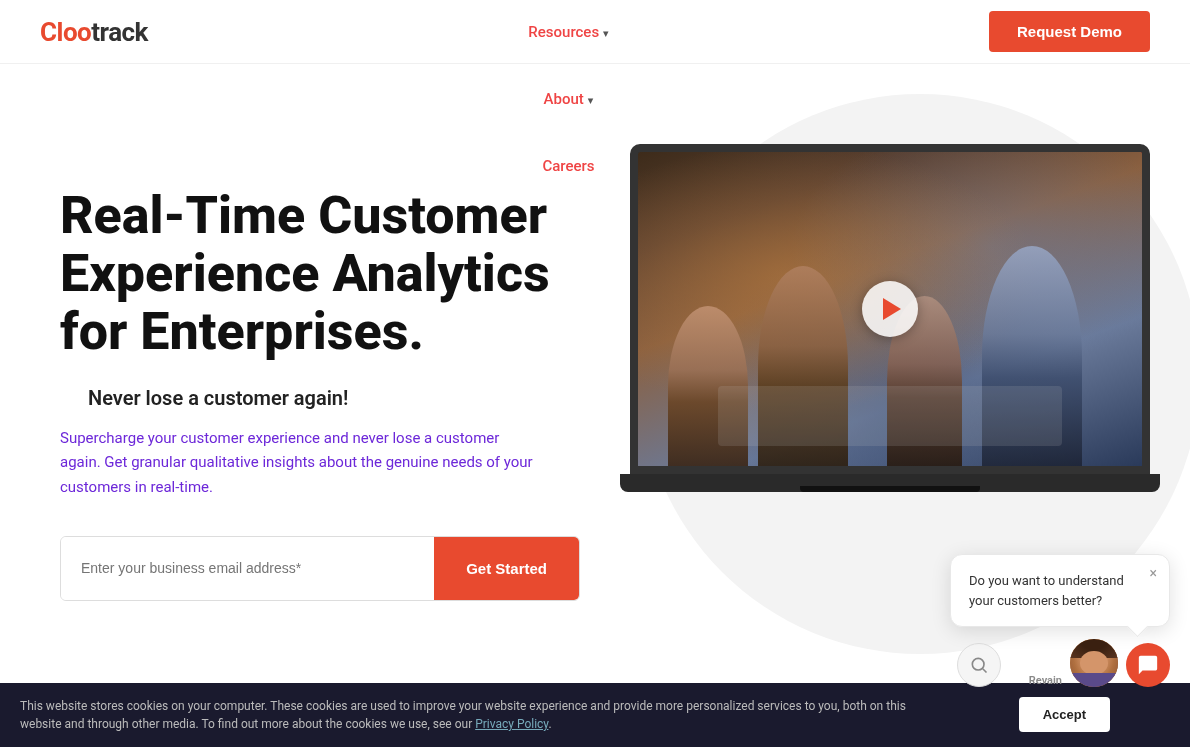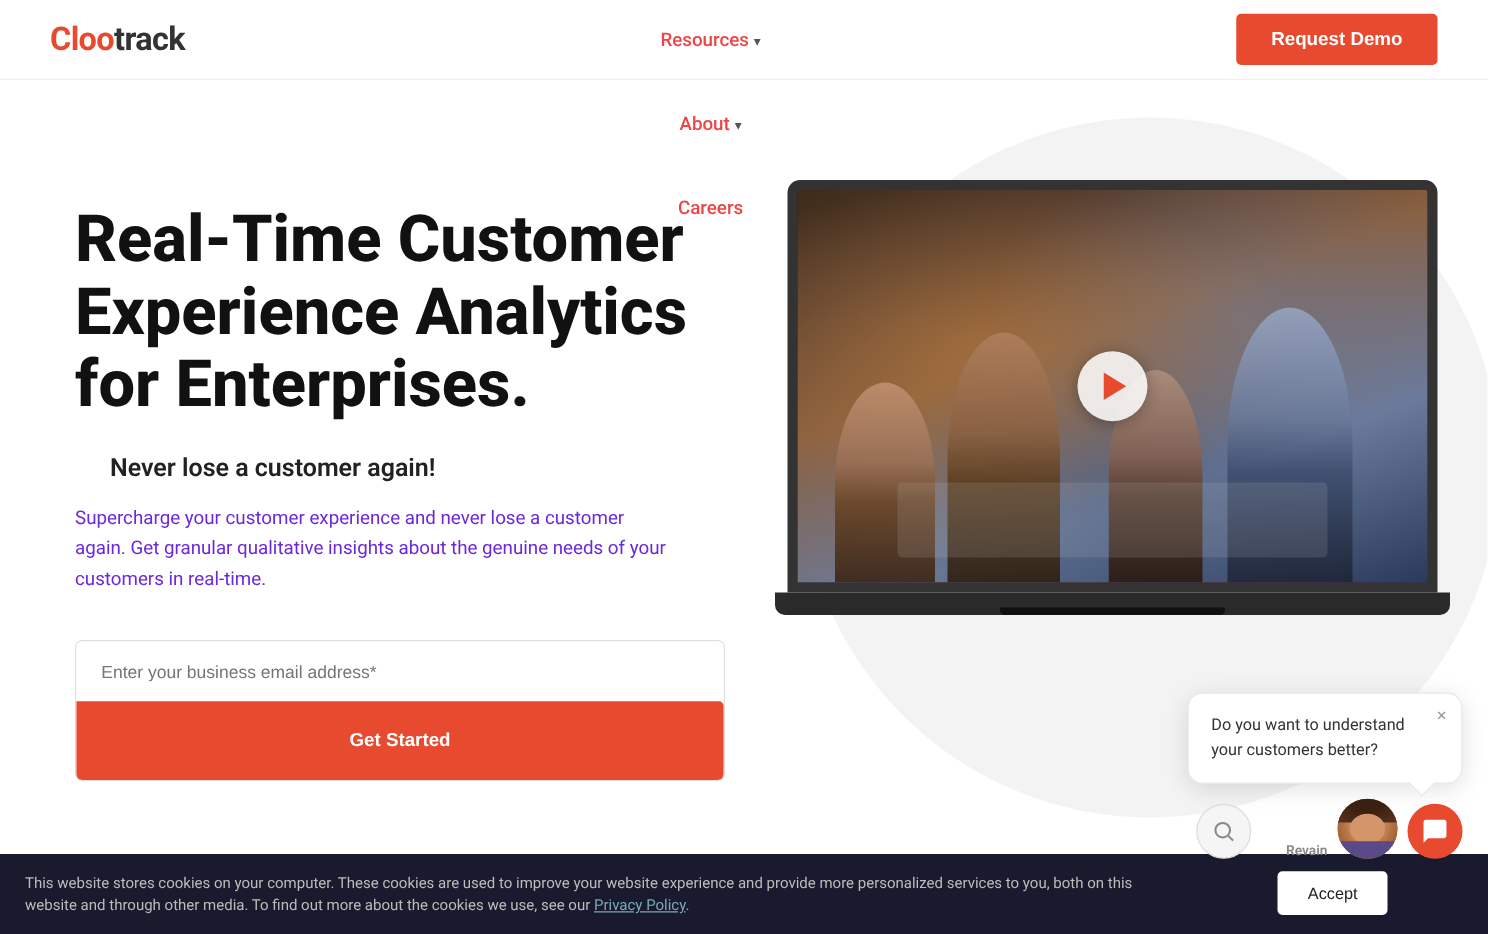--- a/index.html
+++ b/index.html
@@ -107,21 +107,20 @@
       max-width: 480px;
     }
 
     .email-form {
       display: flex;
       border: 1.5px solid #ddd;
       border-radius: 6px;
       overflow: hidden;
       width: 520px;
       background: #fff;
-      flex-direction: column;
     }
 
     .email-input {
       flex: 1;
       border: none;
       outline: none;
       padding: 16px 20px;
       font-size: 14px;
       color: #888;
     }
@@ -273,21 +272,21 @@
       text-decoration: underline;
     }
 
     .accept-btn {
       background: #fff;
       color: #222;
       border: none;
       padding: 10px 24px;
       border-radius: 4px;
       font-size: 13px;
-      font-weight: 400;
+      font-weight: 700;
       cursor: pointer;
       white-space: nowrap;
       flex-shrink: 0;
       margin-left: 24px;
     }
 
     
     .chat-widget {
       position: fixed;
       bottom: 60px;

